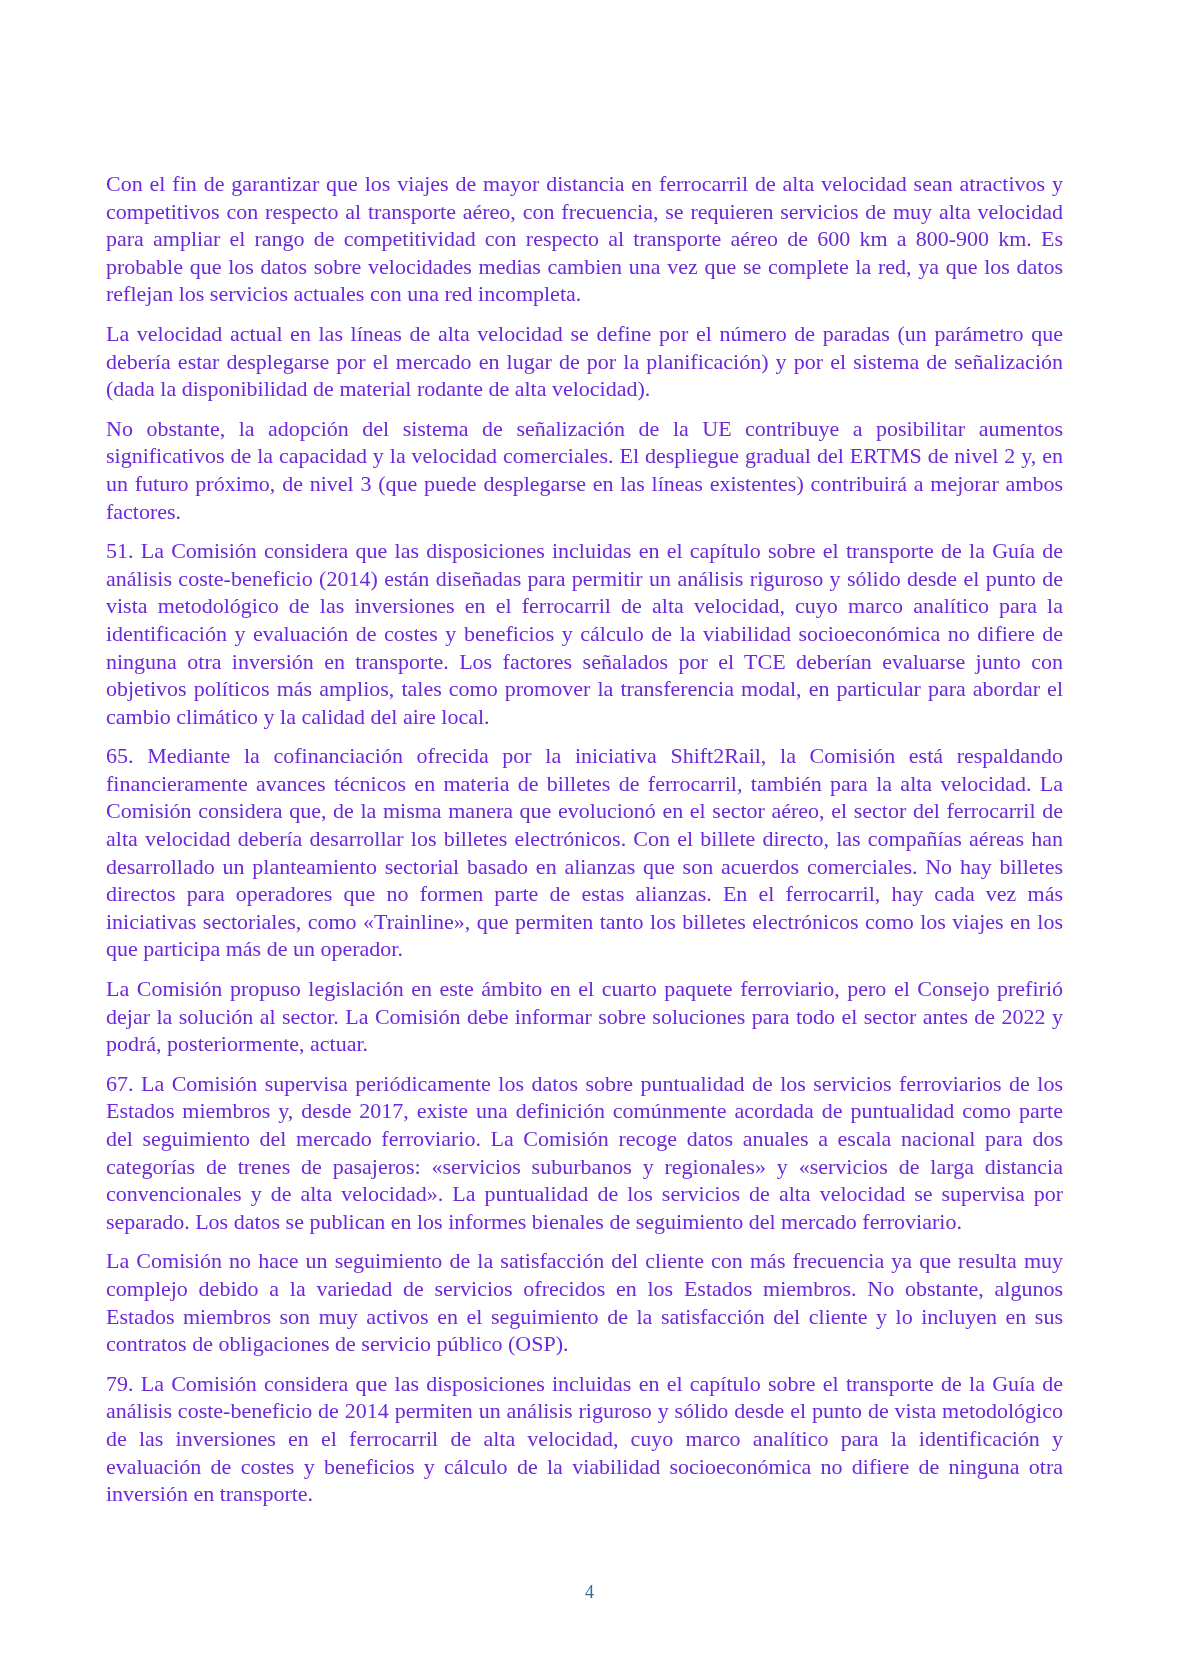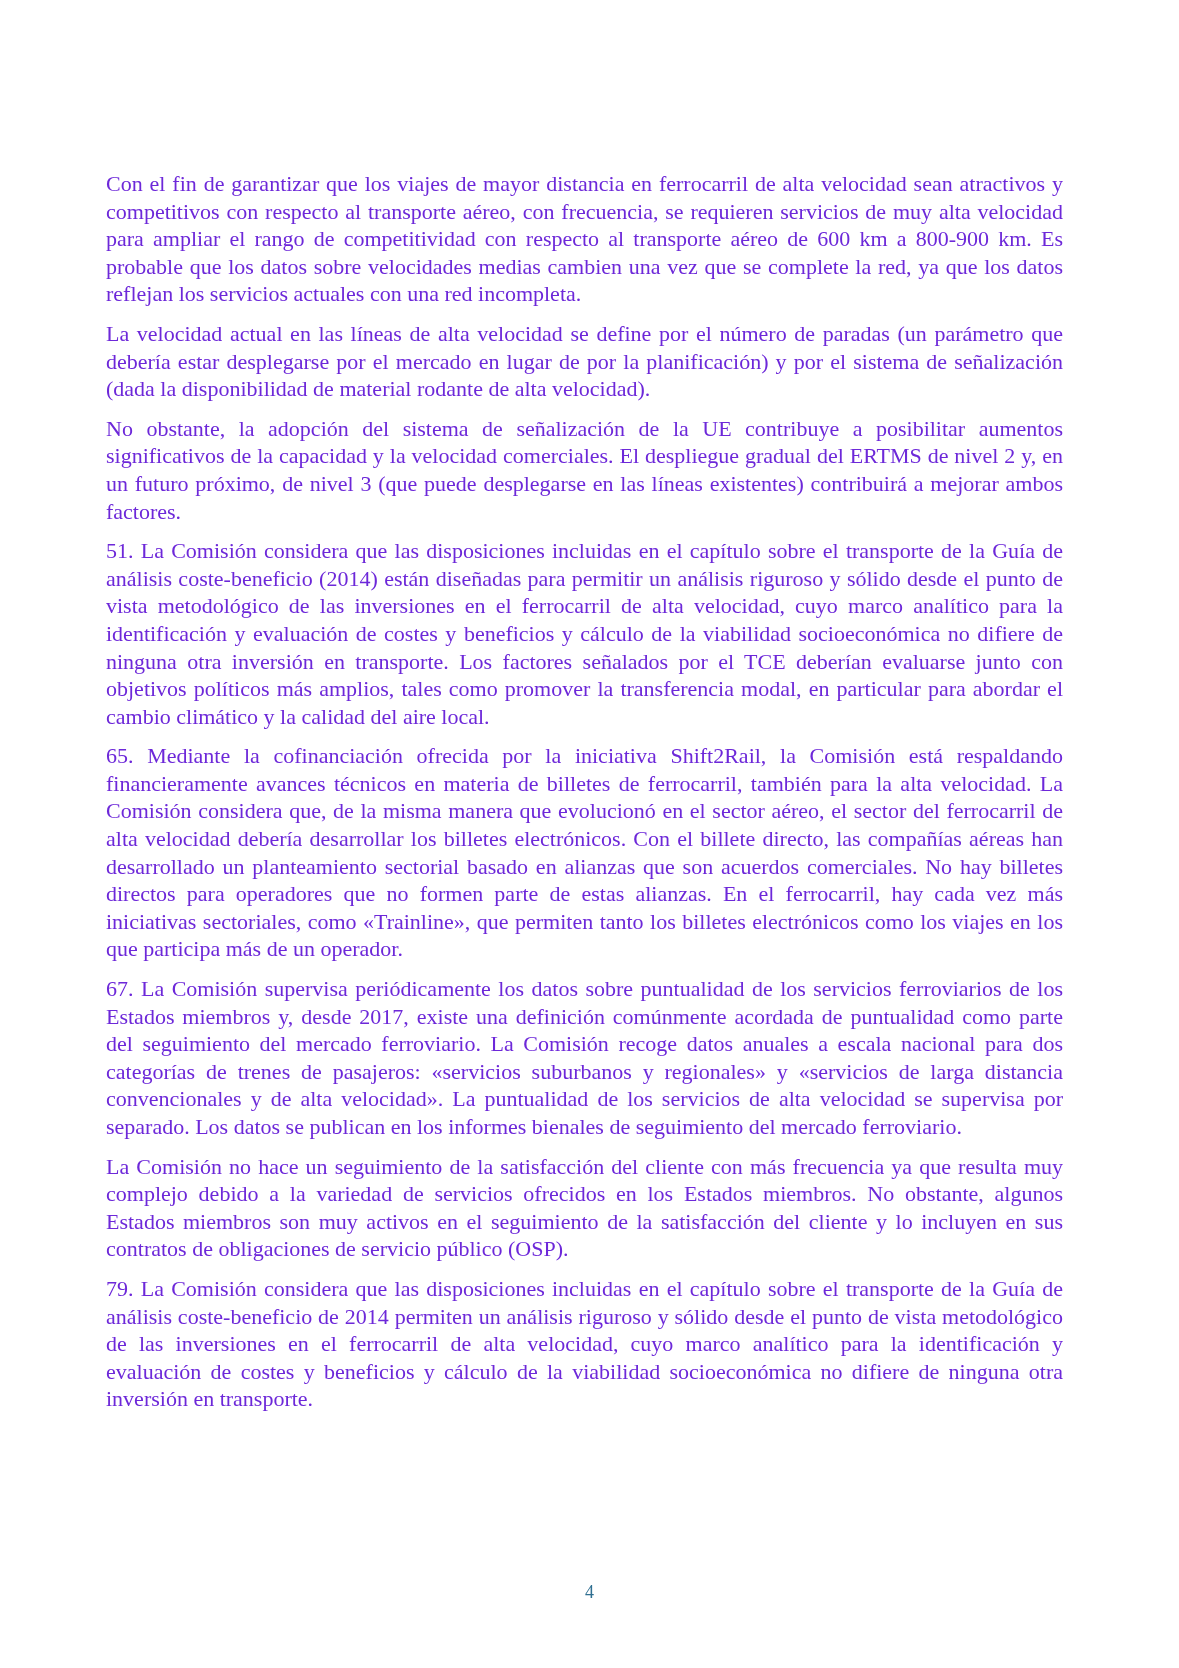--- a/index.html
+++ b/index.html
@@ -44,18 +44,19 @@
 </head>
 <body>
 
 <div class="page">
   <div class="text-body">
     <p>Con el fin de garantizar que los viajes de mayor distancia en ferrocarril de alta velocidad sean atractivos y competitivos con respecto al transporte aéreo, con frecuencia, se requieren servicios de muy alta velocidad para ampliar el rango de competitividad con respecto al transporte aéreo de 600 km a 800-900 km. Es probable que los datos sobre velocidades medias cambien una vez que se complete la red, ya que los datos reflejan los servicios actuales con una red incompleta.</p>
     <p>La velocidad actual en las líneas de alta velocidad se define por el número de paradas (un parámetro que debería estar desplegarse por el mercado en lugar de por la planificación) y por el sistema de señalización (dada la disponibilidad de material rodante de alta velocidad).</p>
     <p>No obstante, la adopción del sistema de señalización de la UE contribuye a posibilitar aumentos significativos de la capacidad y la velocidad comerciales. El despliegue gradual del ERTMS de nivel 2 y, en un futuro próximo, de nivel 3 (que puede desplegarse en las líneas existentes) contribuirá a mejorar ambos factores.</p>
     <p>51. La Comisión considera que las disposiciones incluidas en el capítulo sobre el transporte de la Guía de análisis coste-beneficio (2014) están diseñadas para permitir un análisis riguroso y sólido desde el punto de vista metodológico de las inversiones en el ferrocarril de alta velocidad, cuyo marco analítico para la identificación y evaluación de costes y beneficios y cálculo de la viabilidad socioeconómica no difiere de ninguna otra inversión en transporte. Los factores señalados por el TCE deberían evaluarse junto con objetivos políticos más amplios, tales como promover la transferencia modal, en particular para abordar el cambio climático y la calidad del aire local.</p>
     <p>65. Mediante la cofinanciación ofrecida por la iniciativa Shift2Rail, la Comisión está respaldando financieramente avances técnicos en materia de billetes de ferrocarril, también para la alta velocidad. La Comisión considera que, de la misma manera que evolucionó en el sector aéreo, el sector del ferrocarril de alta velocidad debería desarrollar los billetes electrónicos. Con el billete directo, las compañías aéreas han desarrollado un planteamiento sectorial basado en alianzas que son acuerdos comerciales.  No hay billetes directos para operadores que no formen parte de estas alianzas.  En el ferrocarril, hay cada vez más iniciativas sectoriales, como «Trainline», que permiten tanto los billetes electrónicos como los viajes en los que participa más de un operador.</p>
+    <p>La Comisión propuso legislación en este ámbito en el cuarto paquete ferroviario, pero el Consejo prefirió dejar la solución al sector.  La Comisión debe informar sobre soluciones para todo el sector antes de 2022 y podrá, posteriormente, actuar.</p>
     <p>67. La Comisión supervisa periódicamente los datos sobre puntualidad de los servicios ferroviarios de los Estados miembros y, desde 2017, existe una definición comúnmente acordada de puntualidad como parte del seguimiento del mercado ferroviario. La Comisión recoge datos anuales a escala nacional para dos categorías de trenes de pasajeros: «servicios suburbanos y regionales» y «servicios de larga distancia convencionales y de alta velocidad». La puntualidad de los servicios de alta velocidad se supervisa por separado. Los datos se publican en los informes bienales de seguimiento del mercado ferroviario.</p>
     <p>La Comisión no hace un seguimiento de la satisfacción del cliente con más frecuencia ya que resulta muy complejo debido a la variedad de servicios ofrecidos en los Estados miembros.  No obstante, algunos Estados miembros son muy activos en el seguimiento de la satisfacción del cliente y lo incluyen en sus contratos de obligaciones de servicio público (OSP).</p>
     <p>79. La Comisión considera que las disposiciones incluidas en el capítulo sobre el transporte de la Guía de análisis coste-beneficio de 2014 permiten un análisis riguroso y sólido desde el punto de vista metodológico de las inversiones en el ferrocarril de alta velocidad, cuyo marco analítico para la identificación y evaluación de costes y beneficios y cálculo de la viabilidad socioeconómica no difiere de ninguna otra inversión en transporte.</p>
   </div>
   <div class="page-footer">4</div>
 </div>
 
 </body></html>

